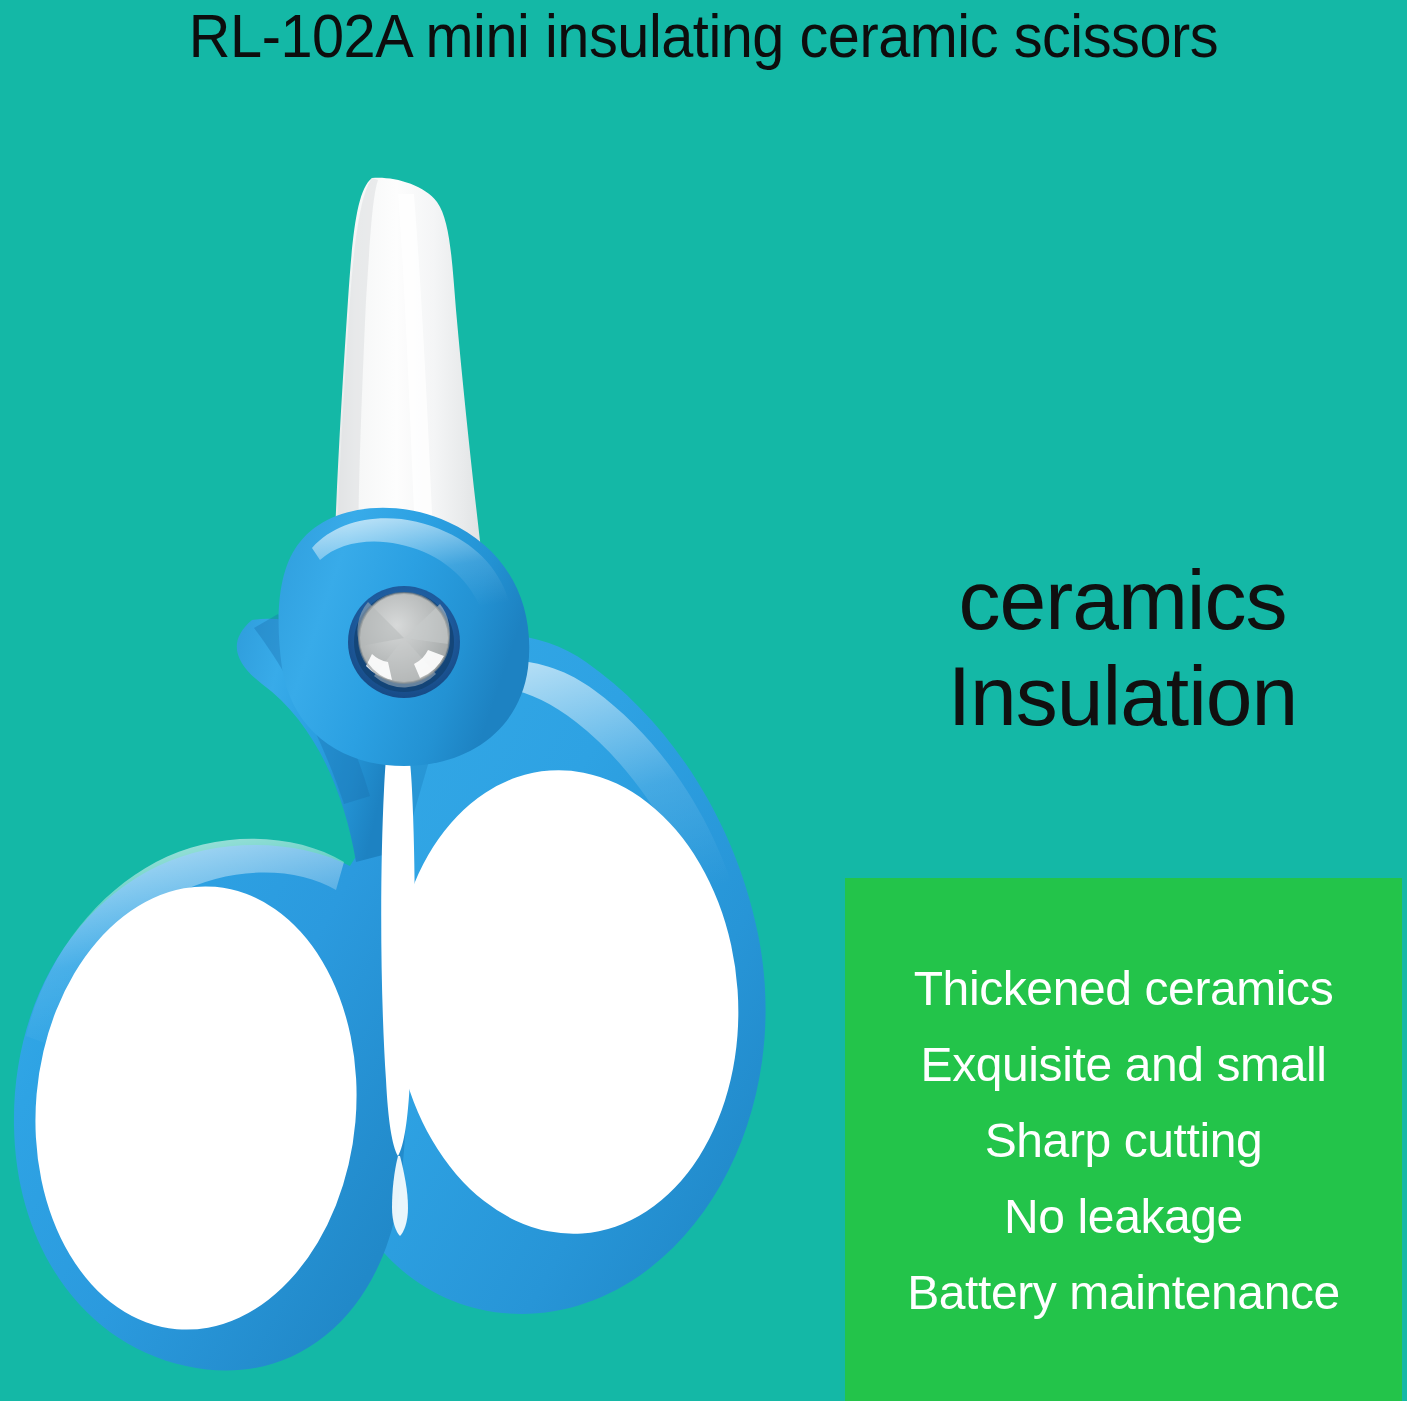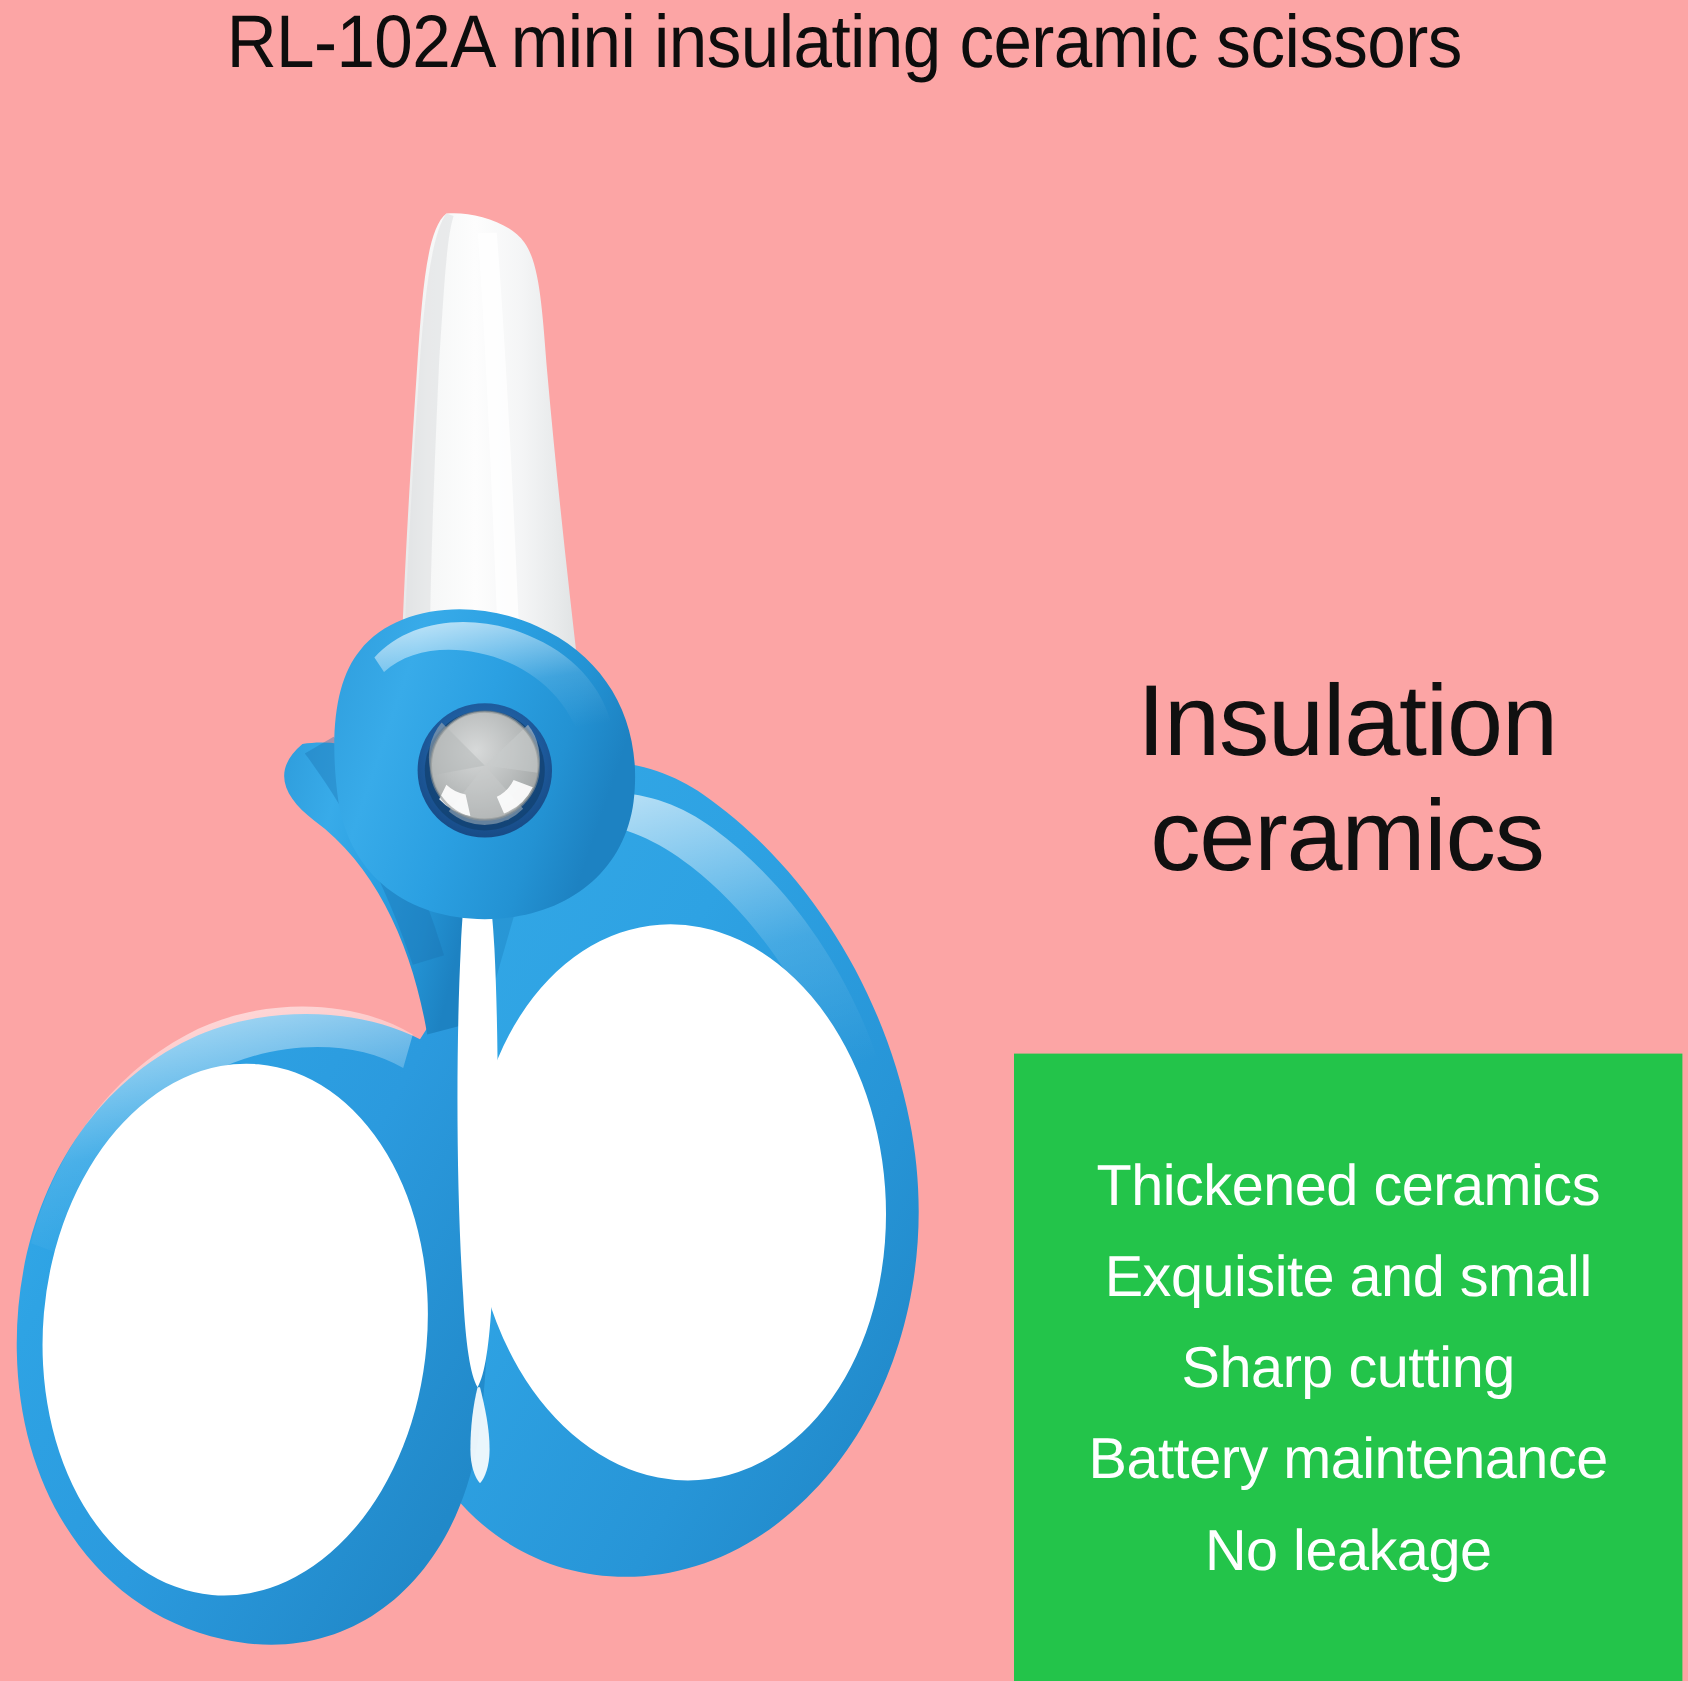--- a/index.html
+++ b/index.html
@@ -7,21 +7,21 @@
     padding: 0;
     background: #ffffff;
   }
   body {
     font-family: "Liberation Sans", sans-serif;
   }
   #page {
     position: relative;
     width: 1407px;
     height: 1401px;
-    background: #fca5a5;
+    background: #14b8a6;
     overflow: hidden;
   }
 
   
   #product-title {
     position: absolute;
     left: 0;
     top: 0px;
     width: 1407px;
     text-align: center;
@@ -263,25 +263,25 @@
         <path d="M 404 488 L 436 524 A 45 45 0 0 1 374 526 Z" fill="#cacdcd" opacity="0.45"></path>
 
         <path d="M 366 516 A 45 45 0 0 0 392 530 L 388 512 A 30 30 0 0 1 372 504 Z" fill="#ffffff" opacity="0.9"></path>
         <path d="M 420 528 A 45 45 0 0 0 444 506 L 428 500 A 30 30 0 0 1 414 514 Z" fill="#ffffff" opacity="0.9"></path>
         <circle cx="404" cy="488" r="45" fill="none" stroke="#8e9292" stroke-width="2" opacity="0.6"></circle>
       </g>
     </svg>
   </div>
 
   <div id="headline">
+    <span class="hl-line">ceramics</span>
     <span class="hl-line">Insulation</span>
-    <span class="hl-line">ceramics</span>
   </div>
 
   <div id="feature-panel">
     <span class="feature-line">Thickened ceramics</span>
     <span class="feature-line">Exquisite and small</span>
     <span class="feature-line">Sharp cutting</span>
+    <span class="feature-line">No leakage</span>
     <span class="feature-line">Battery maintenance</span>
-    <span class="feature-line">No leakage</span>
   </div>
 
 </div>
 
 </body></html>

